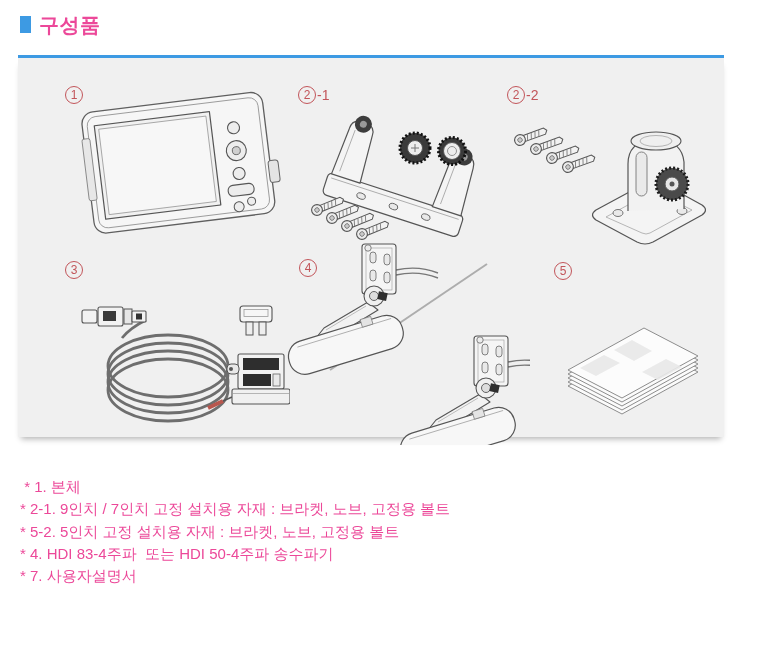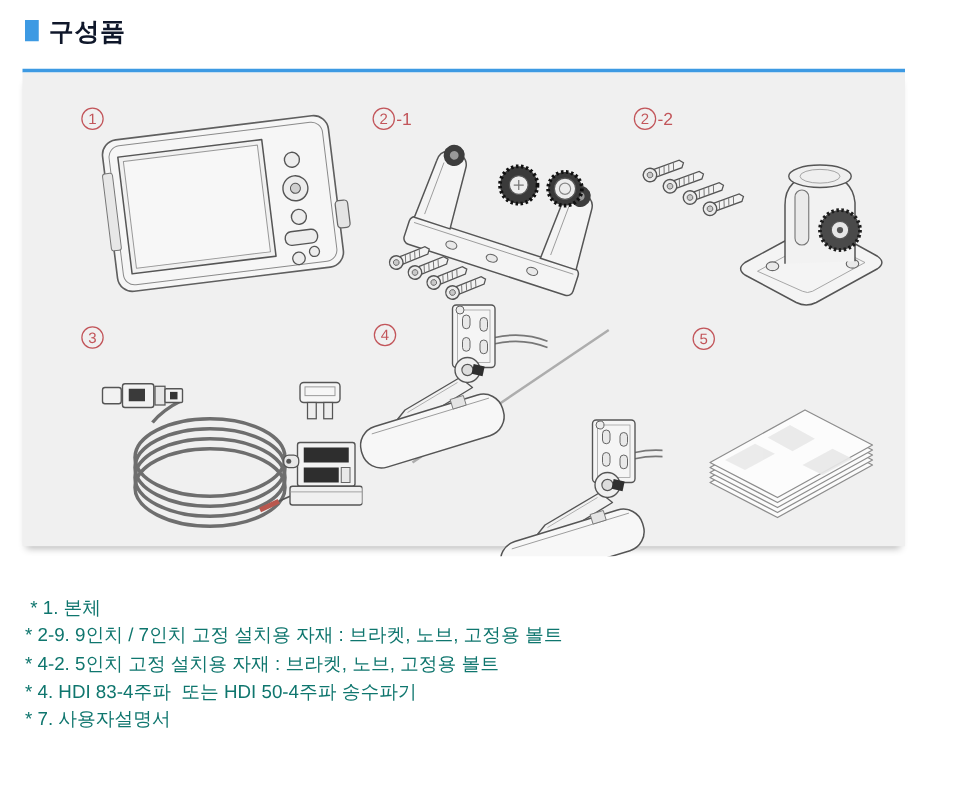--- a/index.html
+++ b/index.html
@@ -2,21 +2,21 @@
 <html><head>
 <meta charset="utf-8">
 <style>
   html,body { margin:0; padding:0; background:#ffffff; }
   #page {
     position:relative; width:763px; height:646px; background:#ffffff;
     font-family:"Liberation Sans","DejaVu Sans",sans-serif; overflow:hidden;
   }
   
   .hdr-square { position:absolute; left:20px; top:16px; width:11px; height:17px; background:#3d9ae3; }
-  .hdr-title  { position:absolute; left:39px; top:12px; font-size:20px; font-weight:bold; color:#0f172a; letter-spacing:0.5px; }
+  .hdr-title  { position:absolute; left:39px; top:12px; font-size:20px; font-weight:bold; color:#ec4899; letter-spacing:0.5px; }
   .hdr-rule   { position:absolute; left:18px; top:55px; width:706px; height:3px; background:#3d9ae3; }
   
   .panel {
     position:absolute; left:18px; top:58px; width:706px; height:379px;
     background:#f0f0f0; box-shadow:0 5px 6px -3px rgba(0,0,0,0.30);
   }
   .fig { position:absolute; }
   .fig svg { display:block; }
   
   .lbl { position:absolute; display:flex; align-items:center; color:#c2555a; }
@@ -33,21 +33,21 @@
   #lbl-4  { left:281px; top:201px; }
   #lbl-5  { left:536px; top:204px; }
   
   #fig-main        { left:52px;  top:30px;  }
   #fig-gimbal      { left:285px; top:48px;  }
   #fig-pedestal    { left:478px; top:52px;  }
   #fig-cable       { left:42px;  top:222px; }
   #fig-transducers { left:262px; top:182px; }
   #fig-manuals     { left:528px; top:238px; }
   
-  .items-list { position:absolute; left:20px; top:476px; color:#0f766e; font-size:15px; line-height:22.3px; }
+  .items-list { position:absolute; left:20px; top:476px; color:#ec4899; font-size:15px; line-height:22.3px; }
   .items-list .li { white-space:pre-wrap; }
 </style>
 </head>
 <body>
 
 <div id="page">
 
   <div class="hdr-square"></div>
   <div class="hdr-title">구성품</div>
   <div class="hdr-rule"></div>
@@ -250,19 +250,19 @@
           <path d="M86,44 L106,55 L88,65 L68,54 Z"></path>
           <path d="M96,76 L120,63 L136,71 L112,84 Z"></path>
         </g>
       </svg>
     </div>
 
   </div>
 
   <div class="items-list">
     <div class="li"> * 1. 본체</div>
-    <div class="li">* 2-9. 9인치 / 7인치 고정 설치용 자재 : 브라켓, 노브, 고정용 볼트</div>
-    <div class="li">* 4-2. 5인치 고정 설치용 자재 : 브라켓, 노브, 고정용 볼트</div>
+    <div class="li">* 2-1. 9인치 / 7인치 고정 설치용 자재 : 브라켓, 노브, 고정용 볼트</div>
+    <div class="li">* 5-2. 5인치 고정 설치용 자재 : 브라켓, 노브, 고정용 볼트</div>
     <div class="li">* 4. HDI 83-4주파  또는 HDI 50-4주파 송수파기</div>
     <div class="li">* 7. 사용자설명서</div>
   </div>
 
 </div>
 
 </body></html>

